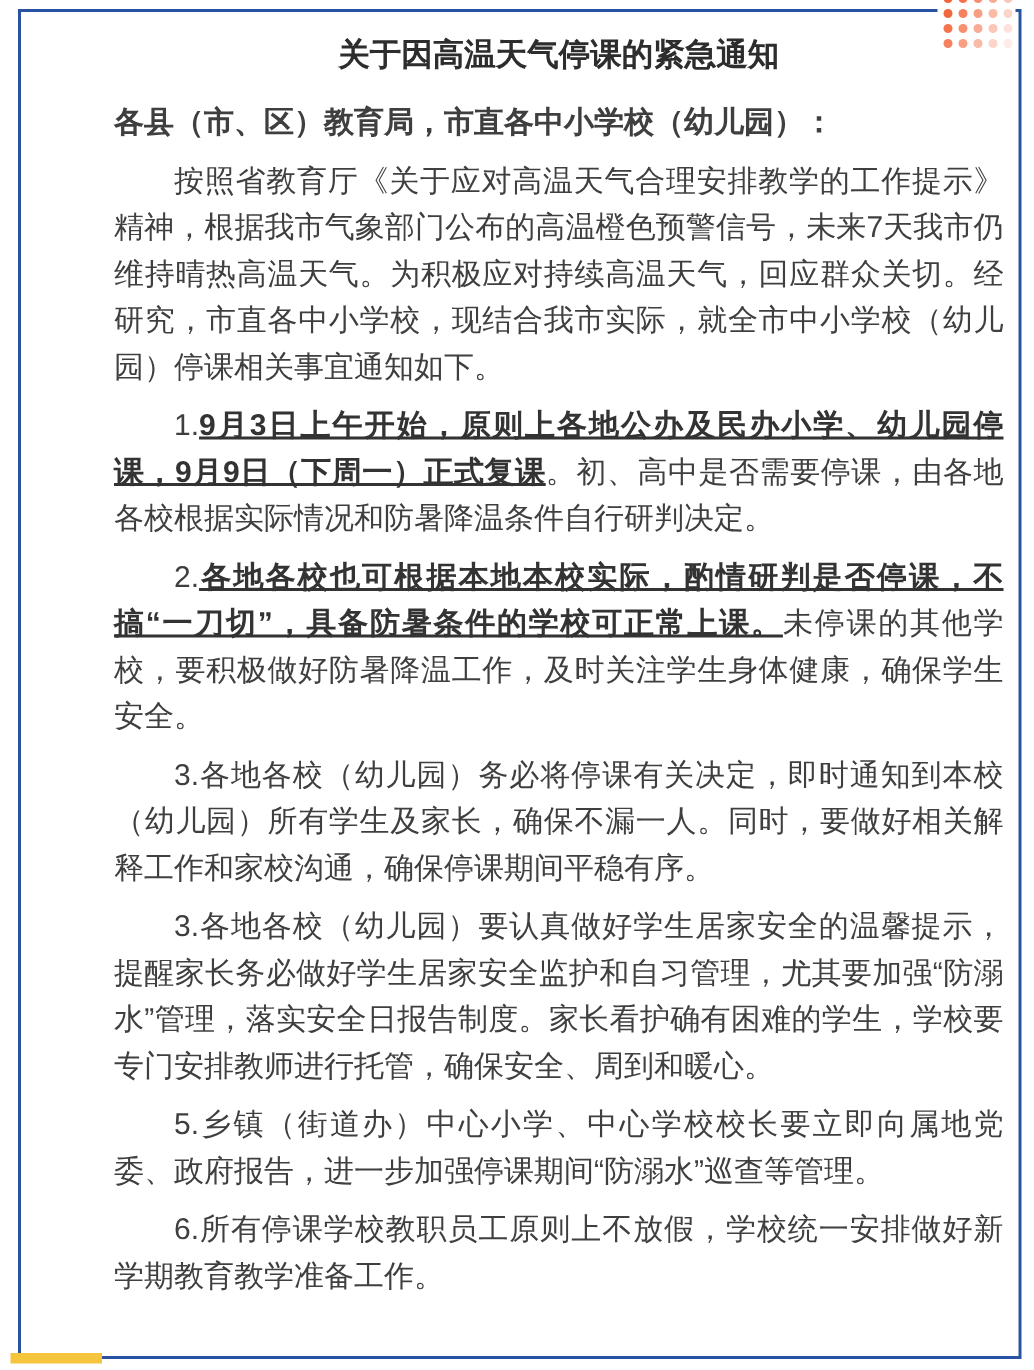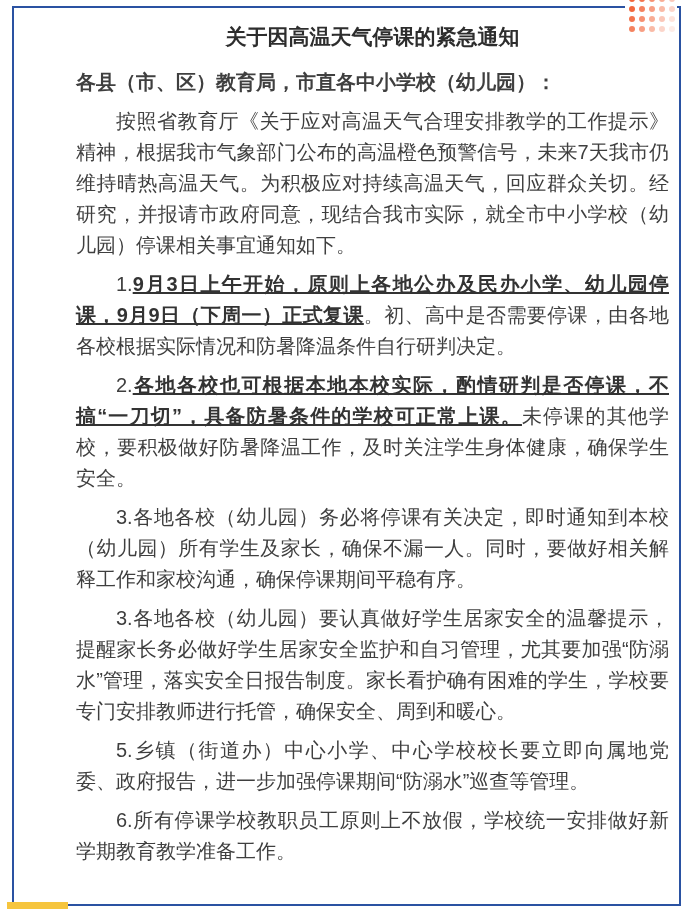--- a/index.html
+++ b/index.html
@@ -125,21 +125,21 @@
     </div>
 
   <div class="corner-bar"></div>
 
   <div class="content">
     <h1 class="title">关于因高温天气停课的紧急通知</h1>
 
     <p class="salutation">各县（市、区）教育局，市直各中小学校（幼儿园）：</p>
 
     <div class="body" id="notice-body">
-        <p><span>按照省教育厅《关于应对高温天气合理安排教学的工作提示》精神，根据我市气象部门公布的高温橙色预警信号，未来7天我市仍维持晴热高温天气。为积极应对持续高温天气，回应群众关切。经研究，并报请市政府同意，现结合我市实际，就全市中小学校（幼儿园）停课相关事宜通知如下。</span></p>
+        <p><span>按照省教育厅《关于应对高温天气合理安排教学的工作提示》精神，根据我市气象部门公布的高温橙色预警信号，未来7天我市仍维持晴热高温天气。为积极应对持续高温天气，回应群众关切。经研究，市直各中小学校，现结合我市实际，就全市中小学校（幼儿园）停课相关事宜通知如下。</span></p>
         <p><span>1.</span><span class="b">9月3日上午开始，原则上各地公办及民办小学、幼儿园停课，9月9日（下周一）正式复课</span><span>。初、高中是否需要停课，由各地各校根据实际情况和防暑降温条件自行研判决定。</span></p>
         <p><span>2.</span><span class="b">各地各校也可根据本地本校实际，酌情研判是否停课，不搞“一刀切”，具备防暑条件的学校可正常上课。</span><span>未停课的其他学校，要积极做好防暑降温工作，及时关注学生身体健康，确保学生安全。</span></p>
         <p><span>3.各地各校（幼儿园）务必将停课有关决定，即时通知到本校（幼儿园）所有学生及家长，确保不漏一人。同时，要做好相关解释工作和家校沟通，确保停课期间平稳有序。</span></p>
         <p><span>3.各地各校（幼儿园）要认真做好学生居家安全的温馨提示，提醒家长务必做好学生居家安全监护和自习管理，尤其要加强“防溺水”管理，落实安全日报告制度。家长看护确有困难的学生，学校要专门安排教师进行托管，确保安全、周到和暖心。</span></p>
         <p><span>5.乡镇（街道办）中心小学、中心学校校长要立即向属地党委、政府报告，进一步加强停课期间“防溺水”巡查等管理。</span></p>
         <p><span>6.所有停课学校教职员工原则上不放假，学校统一安排做好新学期教育教学准备工作。</span></p>
       </div>
 
   </div>
 </div>

